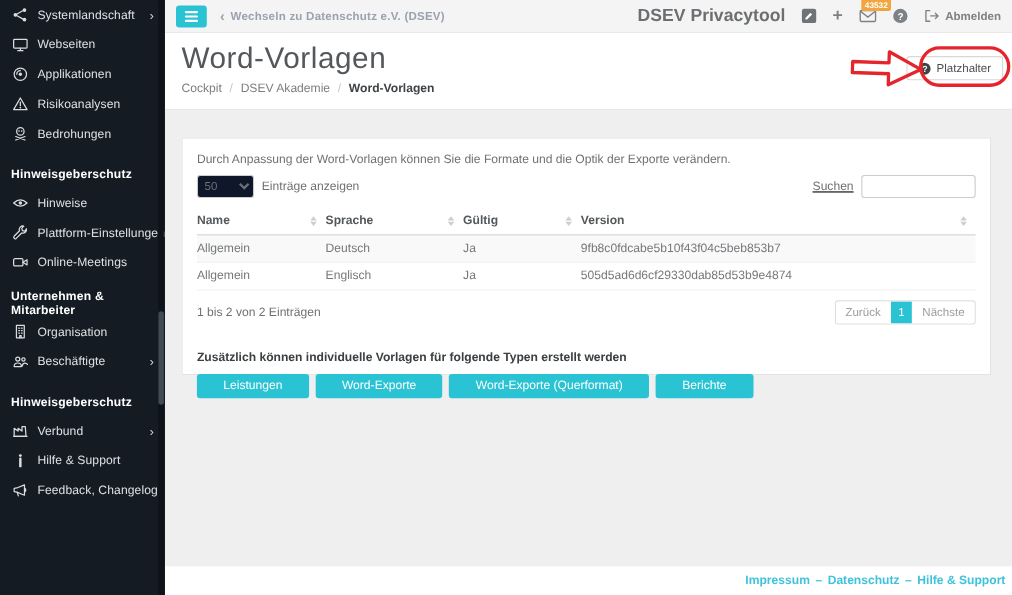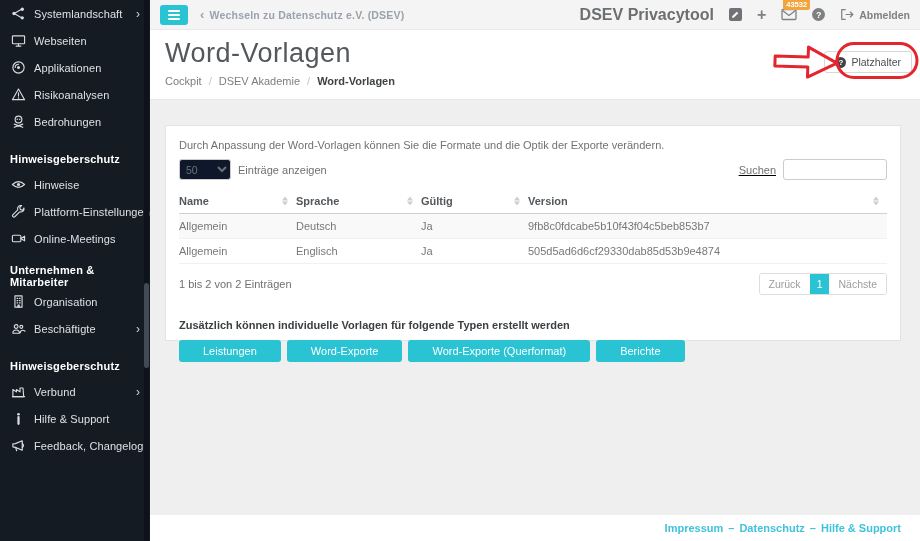--- a/index.html
+++ b/index.html
@@ -101,21 +101,21 @@
   .pg-btn { font-size:10.5px; color:#9a9da0; padding:4px 9px; cursor:pointer; background:#fff; }
   .pg-active { background:var(--accent); color:#fff; padding:4px 7px; font-size:10.5px; cursor:pointer; }
 
   .extra-heading { margin-top:24px; font-size:11px; font-weight:bold; color:#3c4043; }
   .type-buttons { margin-top:9px; display:flex; gap:6px; }
   .type-btn { background:var(--accent); color:#fff; font-size:11px; padding:5px 24px;
     border-radius:3px; border:none; cursor:pointer; white-space:nowrap; }
 
   
   .footer { height:26px; background:#fff; flex:0 0 26px; display:flex; align-items:center;
-    justify-content:flex-end; padding-right:19px; font-size:11px; }
+    justify-content:flex-end; padding-right:6px; font-size:11px; }
   .footer a { color:var(--link-teal); font-weight:bold; text-decoration:none; cursor:pointer; }
   .footer .fsep { color:var(--link-teal); font-weight:bold; margin:0 5px; }
 </style>
 </head>
 <body>
 
 <div class="app">
 
   <nav class="sidebar">
     <div class="sb-item">

